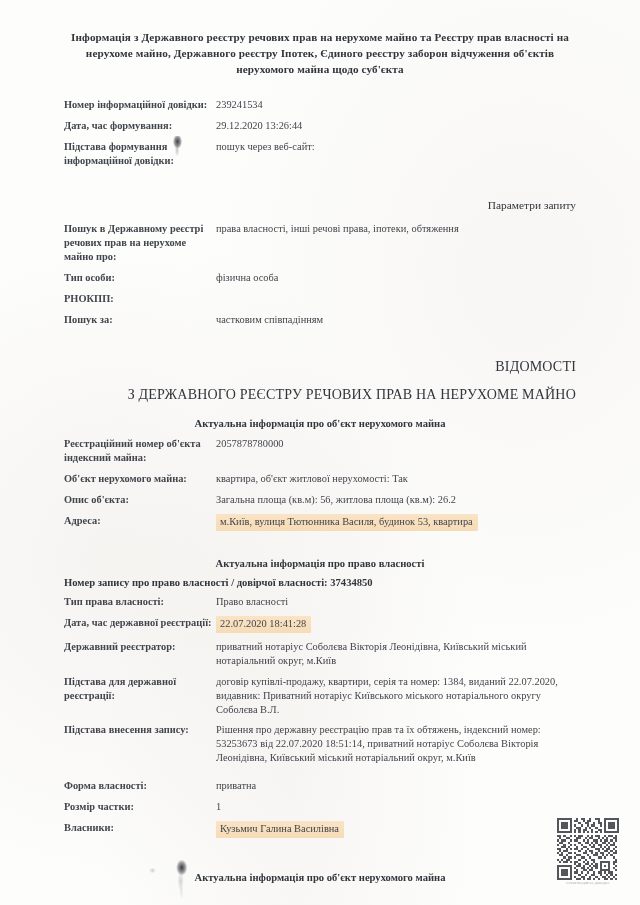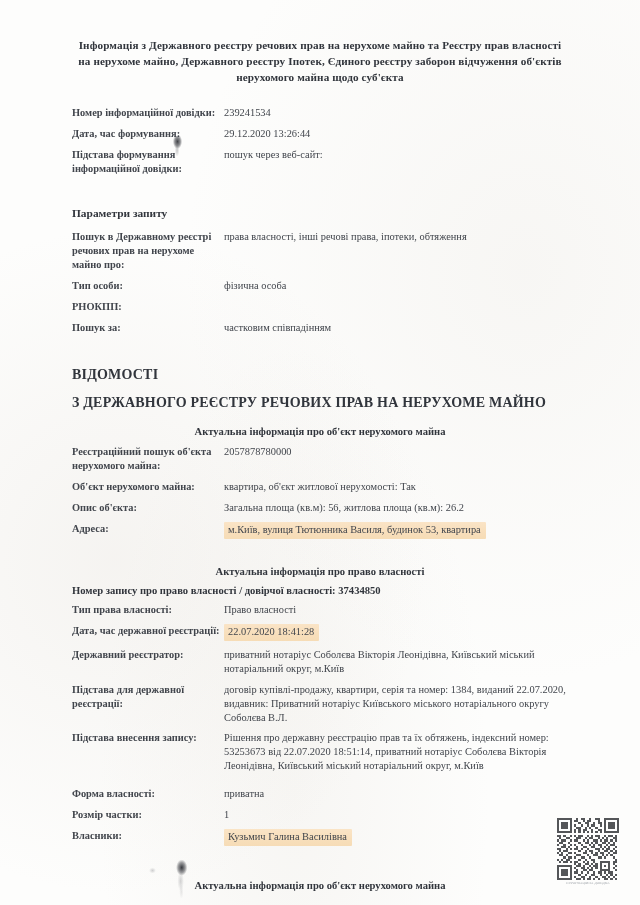--- a/index.html
+++ b/index.html
@@ -15,21 +15,21 @@
     color: #3b3f46;
     position: relative;
     overflow: hidden;
   }
 
   .page {
     position: relative;
     width: 640px;
     height: 905px;
     background: #fdfdfc;
-    padding: 12px;
+    padding: 4px;
     box-sizing: border-box;
   }
 
   
   .scan-tint {
     position: absolute;
     inset: 0;
     pointer-events: none;
     background:
       radial-gradient(ellipse at 18% 62%, rgba(214,206,196,0.20) 0%, rgba(255,255,255,0) 42%),
@@ -49,22 +49,22 @@
     text-align: center;
     font-weight: bold;
     font-size: 11.2px;
     line-height: 1.42;
     color: #31353c;
     margin: 0 0 20px 0;
     letter-spacing: 0.1px;
   }
 
   .section-heading {
-    text-align: left;
-    font-weight: bold;
+    text-align: right;
+    font-weight: normal;
     font-size: 11.4px;
     line-height: 1.45;
     color: #31353c;
     margin: 16px 0 8px 0;
   }
 
   .section-heading.major {
     font-size: 14px;
     letter-spacing: 0.2px;
   }
@@ -234,21 +234,21 @@
     </div>
 
     <div class="spacer-sm"></div>
 
     <div class="section-heading major">ВІДОМОСТІ</div>
     <div class="section-heading major" style="margin-top:0;">З ДЕРЖАВНОГО РЕЄСТРУ РЕЧОВИХ ПРАВ НА НЕРУХОМЕ МАЙНО</div>
 
     <div class="sub-heading">Актуальна інформація про об'єкт нерухомого майна</div>
 
     <div class="field">
-      <div class="field-label">Реєстраційний пошук об'єкта нерухомого майна:</div>
+      <div class="field-label">Реєстраційний номер об'єкта індексний майна:</div>
       <div class="field-value">2057878780000</div>
     </div>
 
     <div class="field">
       <div class="field-label">Об'єкт нерухомого майна:</div>
       <div class="field-value">квартира, об'єкт житлової нерухомості: Так</div>
     </div>
 
     <div class="field">
       <div class="field-label">Опис об'єкта:</div>

